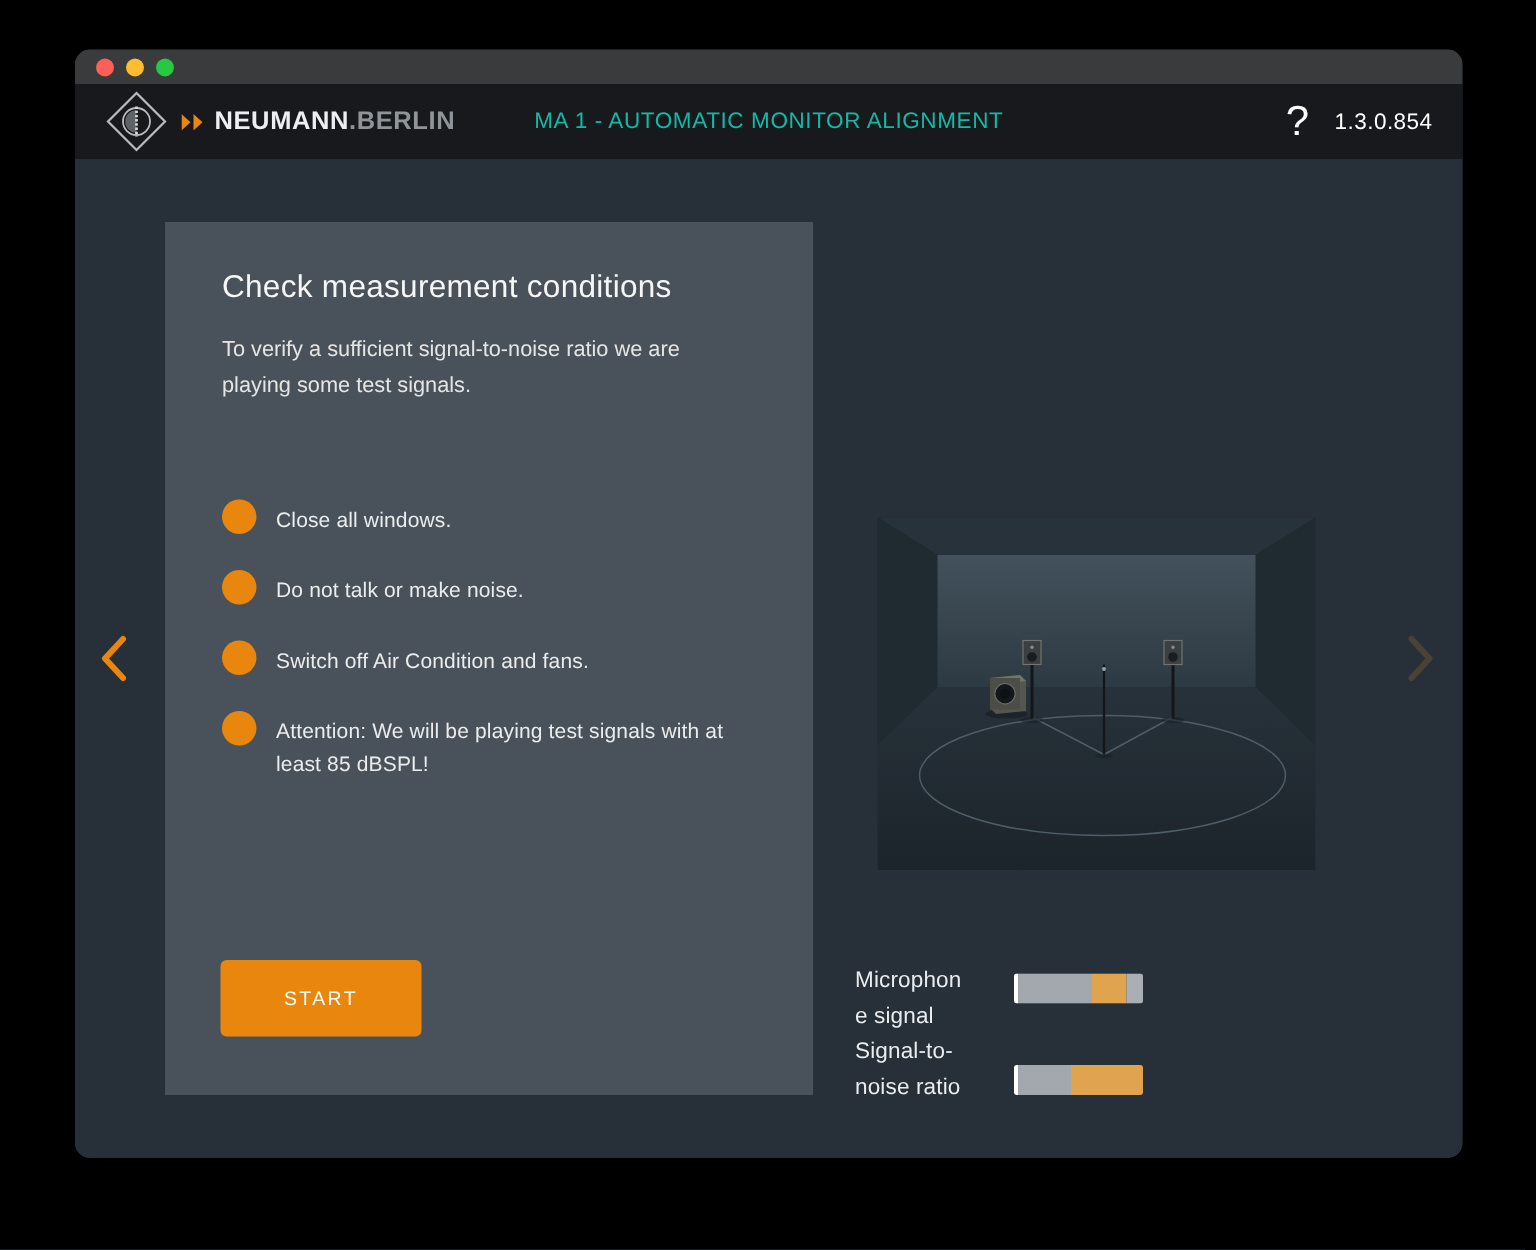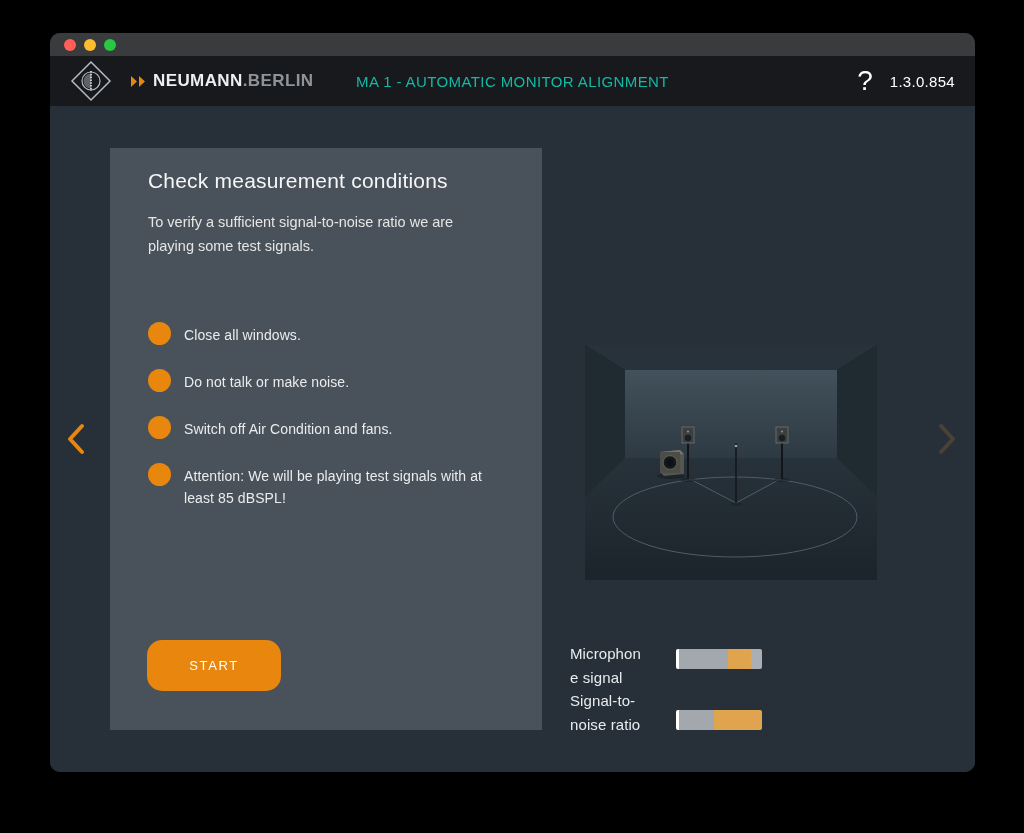--- a/index.html
+++ b/index.html
@@ -27,46 +27,46 @@
   }
   
   .titlebar{height:23px;background:var(--titlebar_bg);display:flex;align-items:center;padding-left:14px;gap:8px}
   .tl{width:12px;height:12px;border-radius:50%;border:none;padding:0;cursor:pointer}
   .tl.red{background:var(--traffic_red)}
   .tl.yellow{background:var(--traffic_yellow)}
   .tl.green{background:var(--traffic_green)}
   
   .header{height:50px;background:var(--header_bg);position:relative;display:flex;align-items:center;padding:0 20px}
   .logo{flex:0 0 auto;display:flex;align-items:center}
-  .brand{display:flex;align-items:center;margin-left:19px}
+  .brand{display:flex;align-items:center;margin-left:9px}
   .brand-chevrons{display:flex;align-items:center;margin-right:7px}
   .brand-name{font-size:17px;font-weight:bold;color:#EDEEEF;letter-spacing:.4px;white-space:nowrap}
   .brand-suffix{color:var(--brand_gray)}
   .app-title{
     position:absolute;left:50%;top:50%;transform:translate(-50%,-50%);
     font-size:15px;color:#14b8a6;letter-spacing:.4px;white-space:nowrap;font-weight:normal;margin:0;
   }
   .header-right{margin-left:auto;display:flex;align-items:center;gap:17px}
   .help-btn{background:none;border:none;padding:0;color:#FFF;font-size:28px;font-weight:200;line-height:1;cursor:pointer;font-family:"Liberation Sans",sans-serif}
   .version{font-size:15px;color:#FFF;letter-spacing:.3px}
   
   .main{position:absolute;left:0;top:73px;right:0;bottom:0;background:var(--page_bg)}
   .card{
     position:absolute;left:60px;top:42px;width:432px;height:582px;
-    background:var(--card_bg);padding:21px 38px;
+    background:var(--card_bg);padding:32px 38px;
   }
   .card-heading{margin:0;font-size:21px;font-weight:normal;color:#F5F6F7;letter-spacing:.2px}
   .card-desc{margin-top:17px;font-size:14.5px;line-height:24px;color:#e5e5e5;width:336px}
   .checklist{margin-top:64px}
   .check-row{display:flex;margin-bottom:23px}
   .dot{flex:0 0 23px;width:23px;height:23px;border-radius:50%;background:var(--accent);margin-right:13px}
   .check-text{font-size:14px;line-height:22px;color:#EAECEE;max-width:302px;padding-top:2px;letter-spacing:.1px}
   .start-btn{
     position:absolute;left:37px;top:492px;width:134px;height:51px;
-    background:var(--accent);border:none;border-radius:15px;cursor:pointer;
+    background:var(--accent);border:none;border-radius:4px;cursor:pointer;
     color:#FDFDFD;font-size:13px;letter-spacing:1.6px;font-family:"Liberation Sans",sans-serif;
   }
   
   .nav{position:absolute;background:none;border:none;padding:0;cursor:pointer;width:26px;height:34px}
   .nav-prev{left:13px;top:316px}
   .nav-next{left:884px;top:316px}
   
   .illustration{position:absolute;left:535px;top:239px;width:292px;height:235px}
   
   .meters-labels{position:absolute;left:520px;top:536px;font-size:15px;line-height:23.5px;color:#E9ECEE;letter-spacing:.1px}

